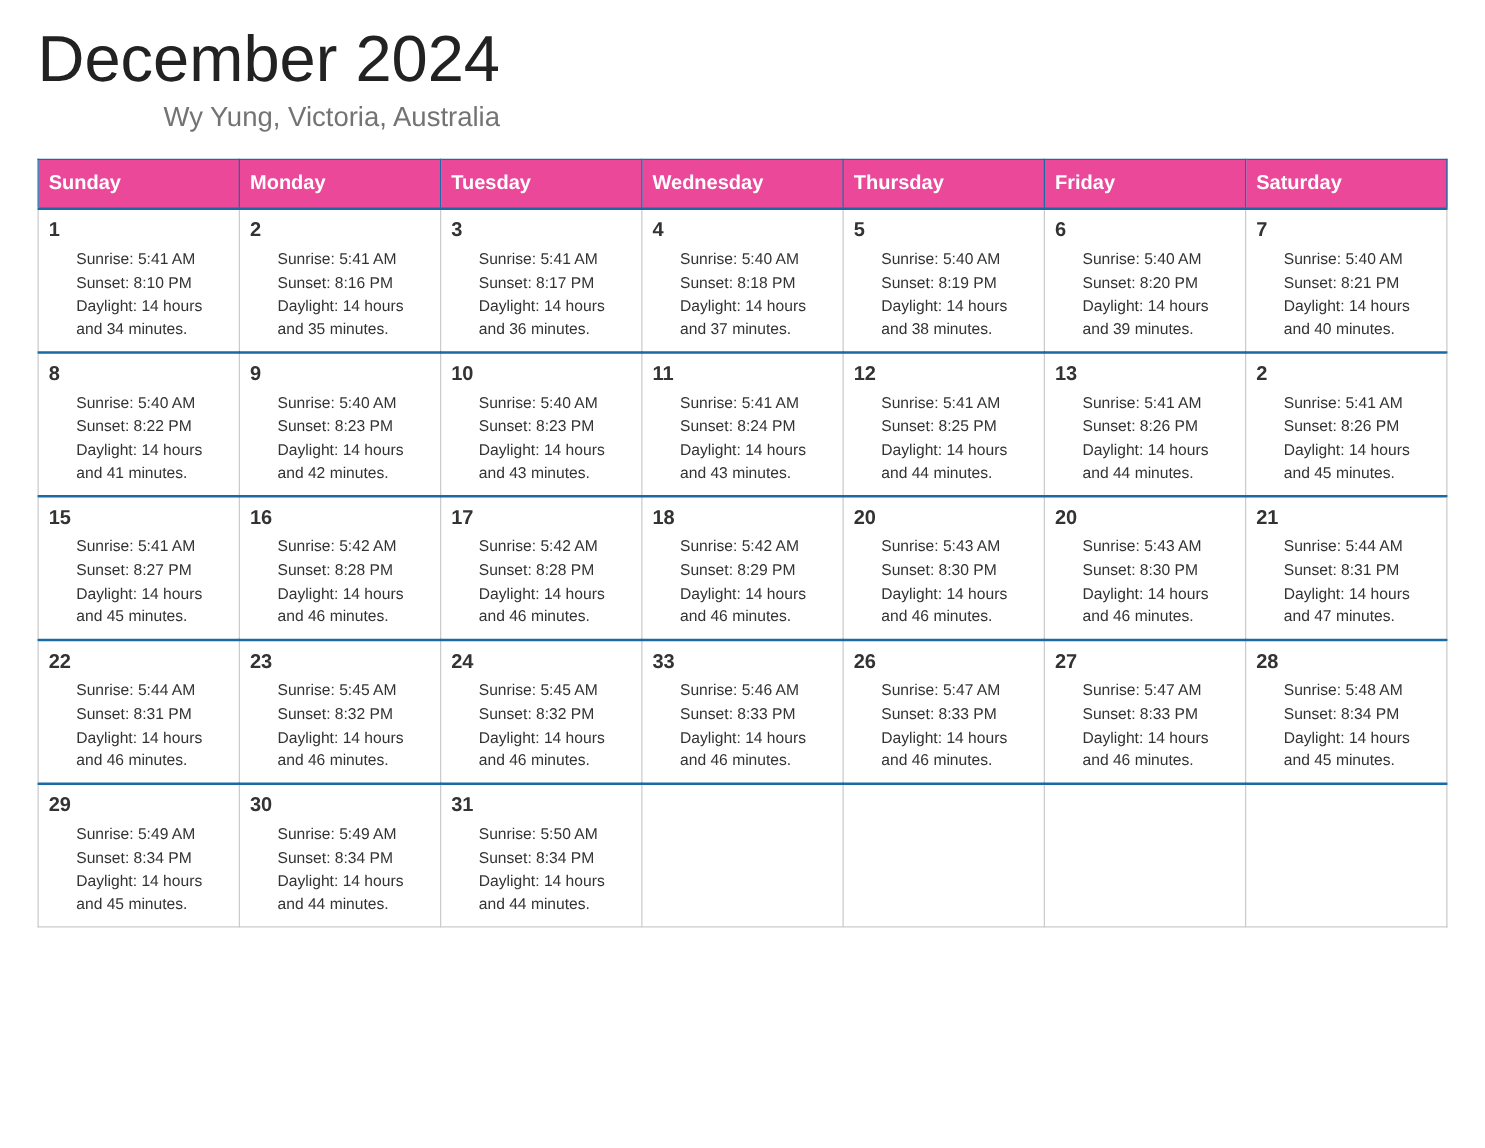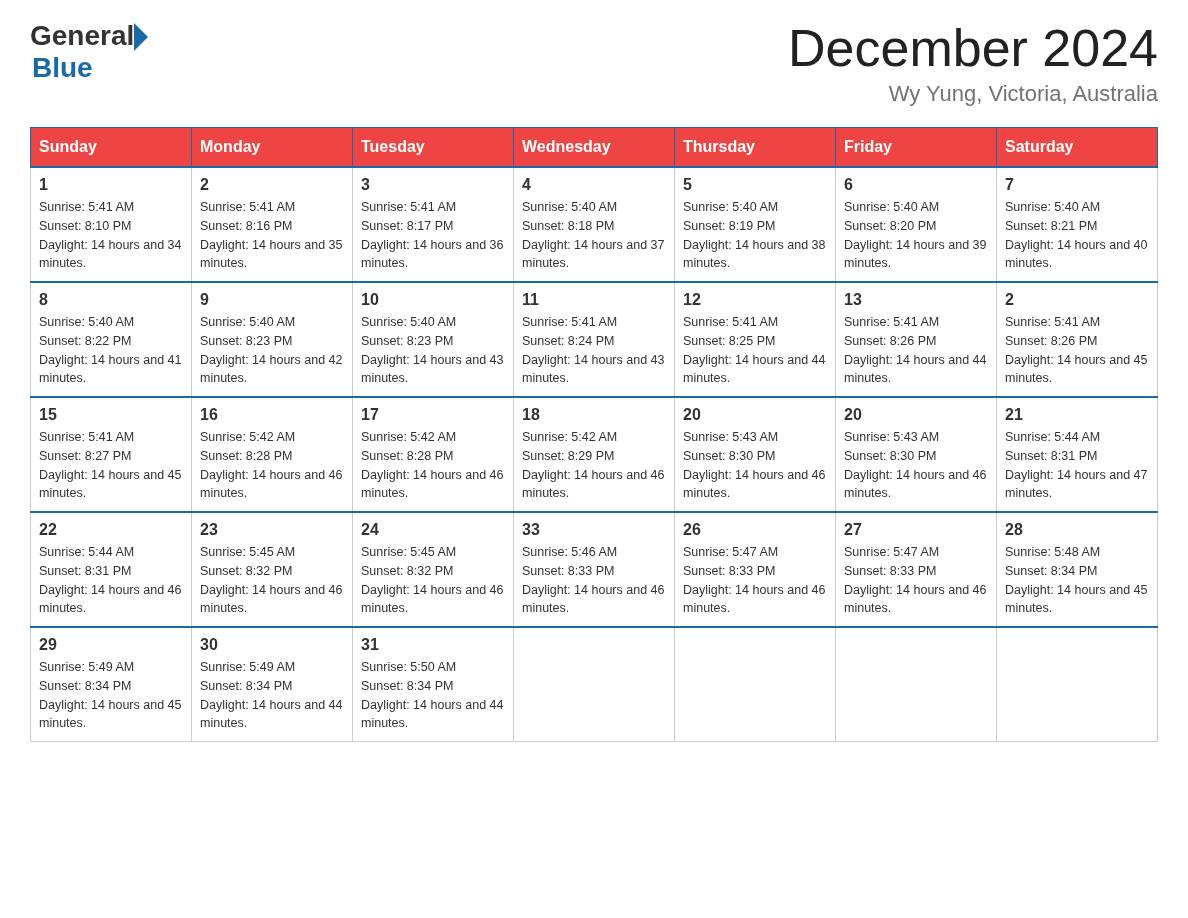--- a/index.html
+++ b/index.html
@@ -60,21 +60,21 @@
     .subtitle {
       font-size: 22px;
       color: #737373;
       margin-top: 4px;
     }
     .calendar {
       width: 100%;
       border-collapse: collapse;
     }
     .calendar thead tr th {
-      background-color: #ef4444;
+      background-color: #ec4899;
       color: #fff;
       font-size: 16px;
       font-weight: bold;
       padding: 10px 8px;
       text-align: left;
       border: 1px solid #1a6aa8;
     }
     .calendar tbody tr td {
       vertical-align: top;
       padding: 8px 8px;
@@ -87,38 +87,30 @@
       border-top: 2px solid #1a6aa8;
     }
     .day-number {
       font-size: 16px;
       font-weight: bold;
       display: block;
       margin-bottom: 4px;
     }
     .day-info {
       line-height: 1.5;
+      margin-left: 22px;
     }
     td.empty {
       background: #fff;
     }
   </style>
 </head>
 <body>
 
 <div class="header-area">
-  <div class="logo-wrapper">
-    <div class="logo">
-      <span class="logo-text-general">General</span>
-      <span class="logo-arrow"></span>
-    </div>
-    <div class="logo-line2">
-      <span class="logo-blue">Blue</span>
-    </div>
-  </div>
   <div class="title-area">
     <div class="main-title">December 2024</div>
     <div class="subtitle">Wy Yung, Victoria, Australia</div>
   </div>
 </div>
 
 <table class="calendar">
   <thead>
     <tr>
     <th>Sunday</th>

